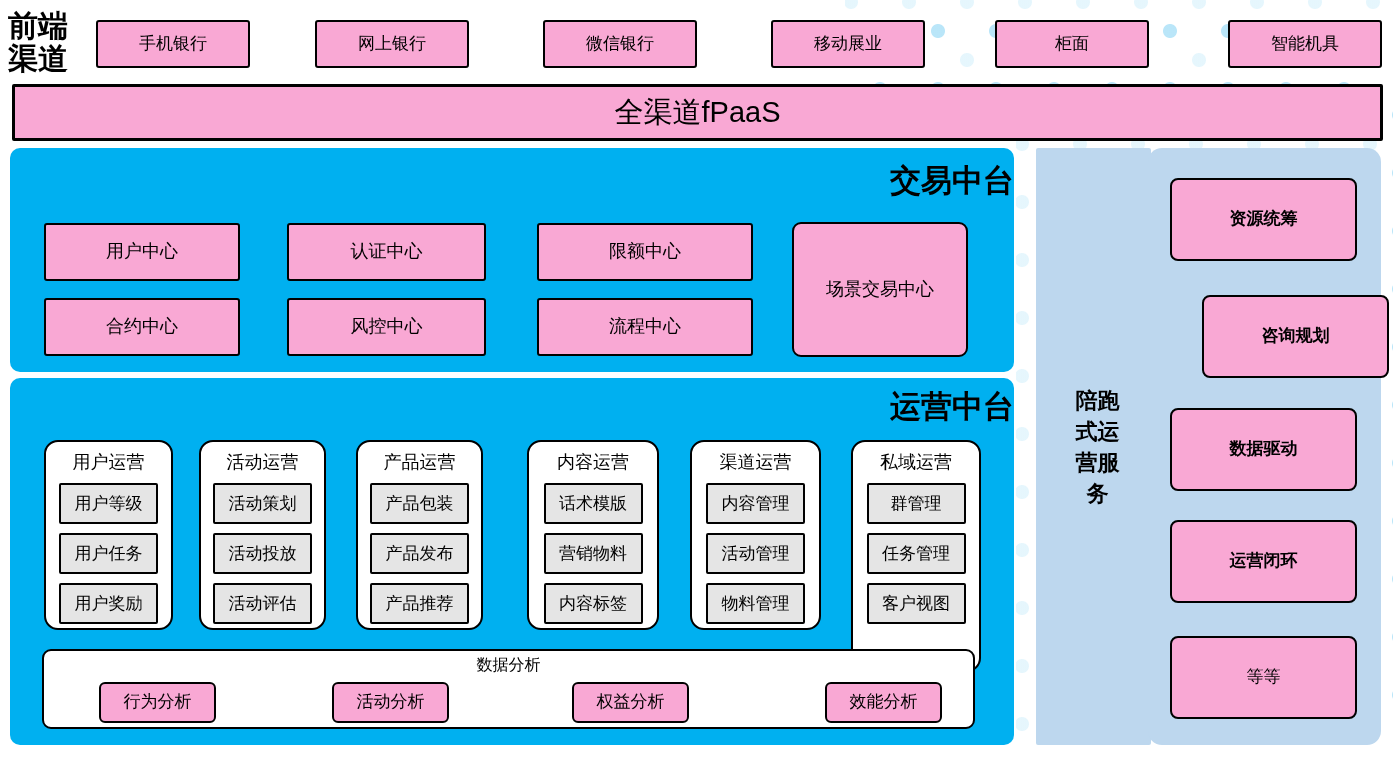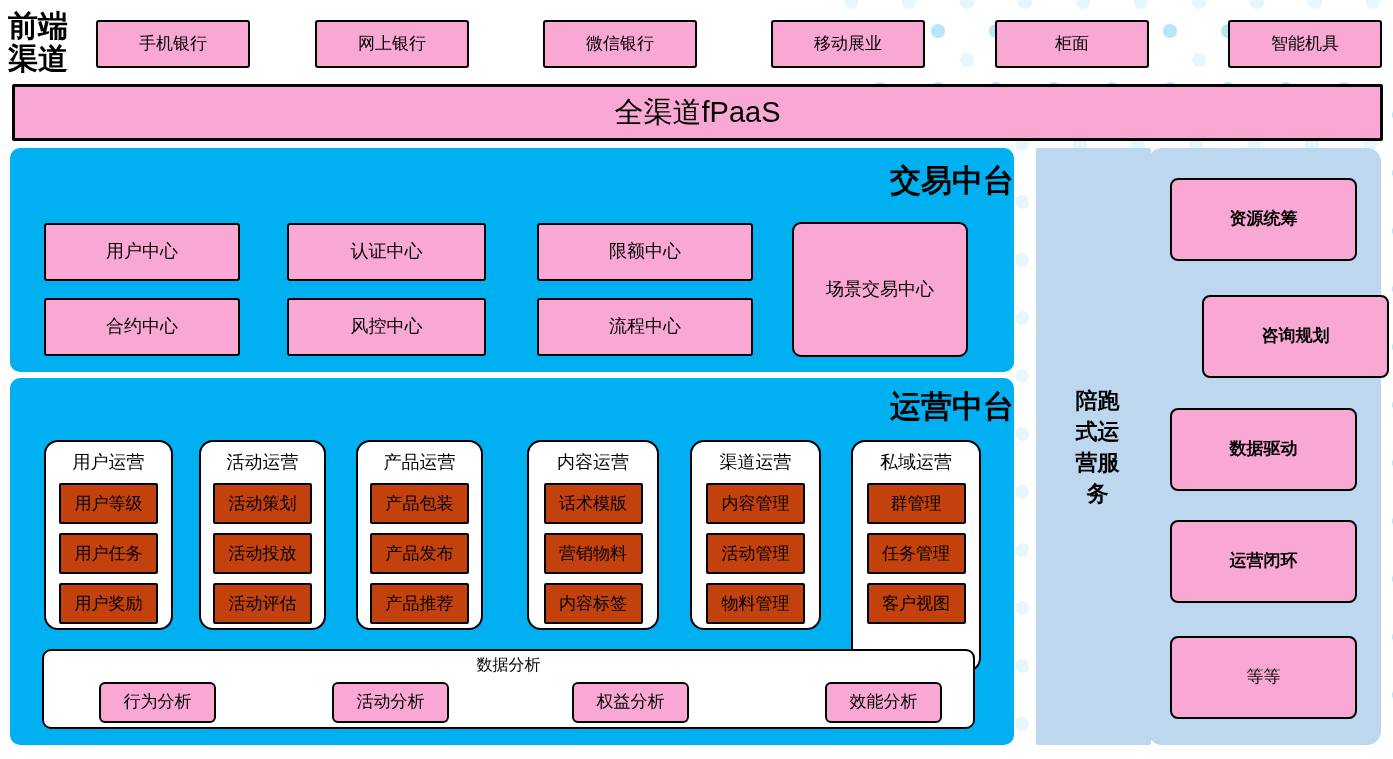--- a/index.html
+++ b/index.html
@@ -48,21 +48,21 @@
   .scene-box { font-size:18px; border-radius:9px; }
 
   .ops-col {
     background:#fff; border:2.5px solid #000; border-radius:14px;
     display:flex; flex-direction:column; align-items:center;
     padding-top:8px; box-sizing:border-box;
   }
   .ops-col-title { font-size:18px; height:24px; }
   .ops-item {
     width:99px; height:41px; margin-top:9px;
-    border:2.5px solid #000; border-radius:2px; background:#c2410c;
+    border:2.5px solid #000; border-radius:2px; background:#e5e5e5;
     display:flex; align-items:center; justify-content:center;
     font-size:17px; box-sizing:border-box;
   }
 
   .analysis-bar {
     background:#fff; border:2.5px solid #000; border-radius:9px;
   }
   .analysis-title {
     position:absolute; top:4px; left:0; right:0; text-align:center; font-size:16px;
   }

